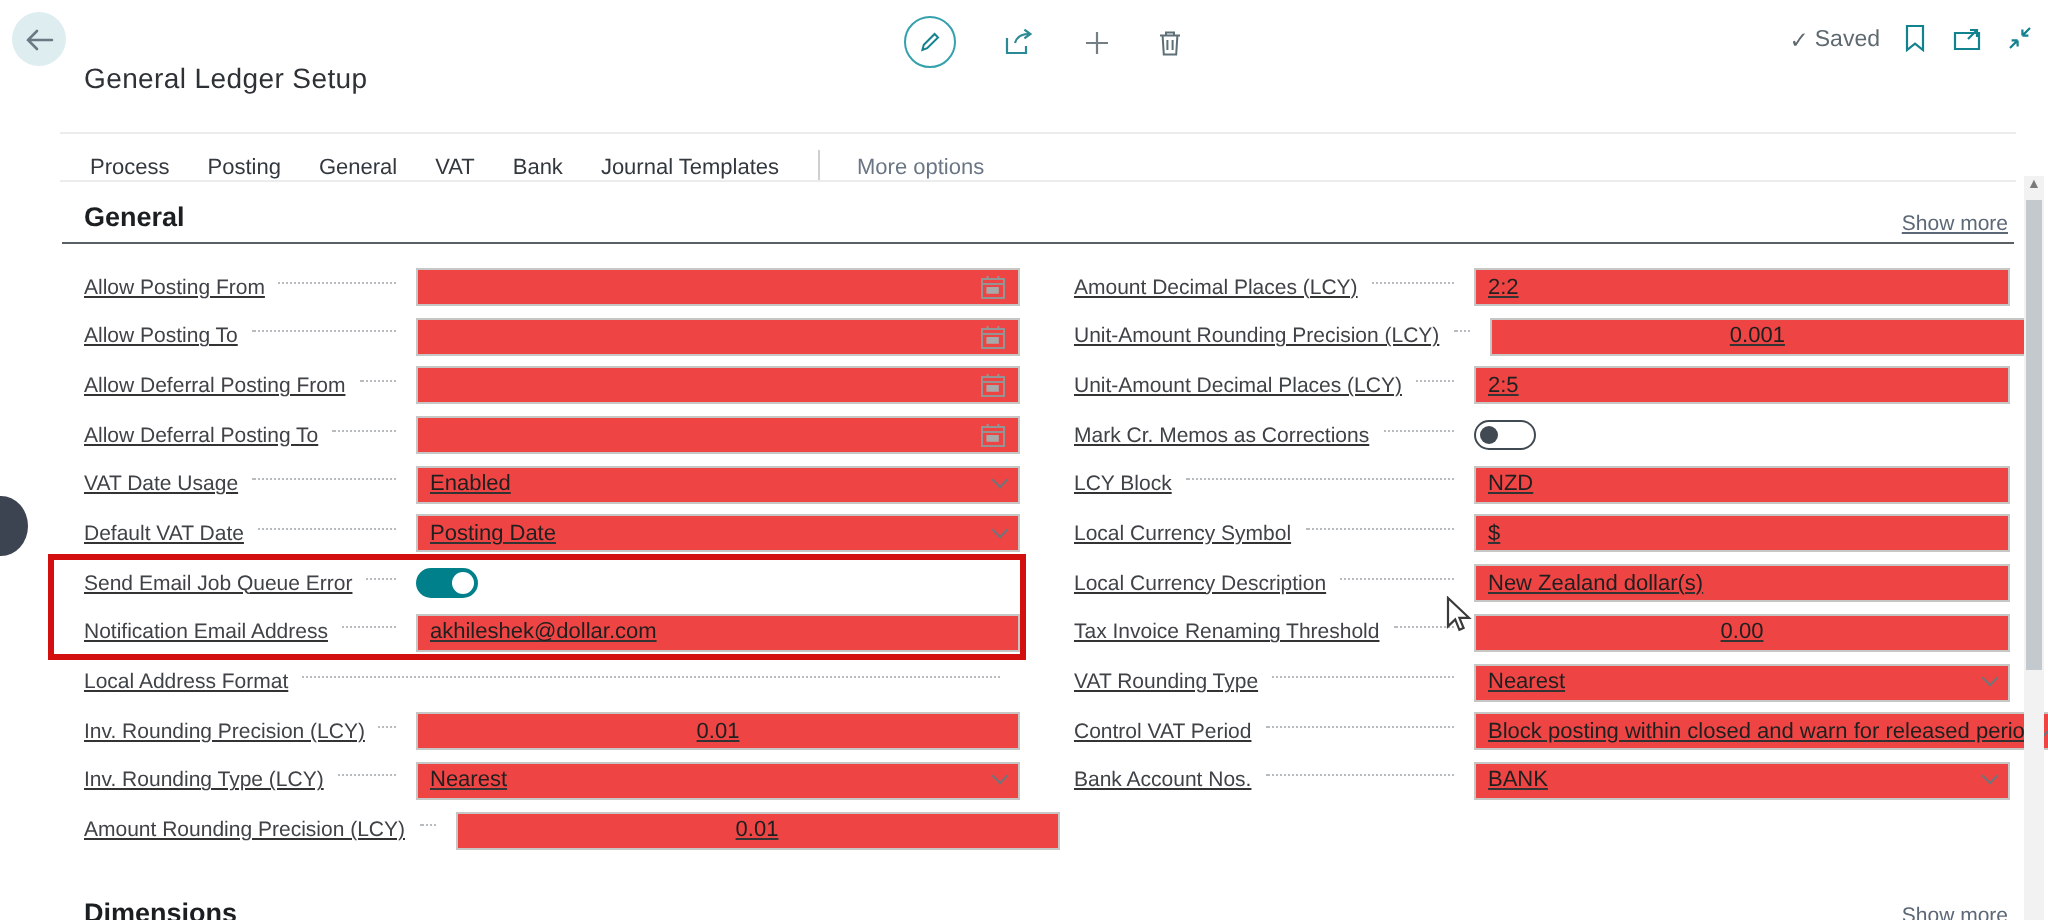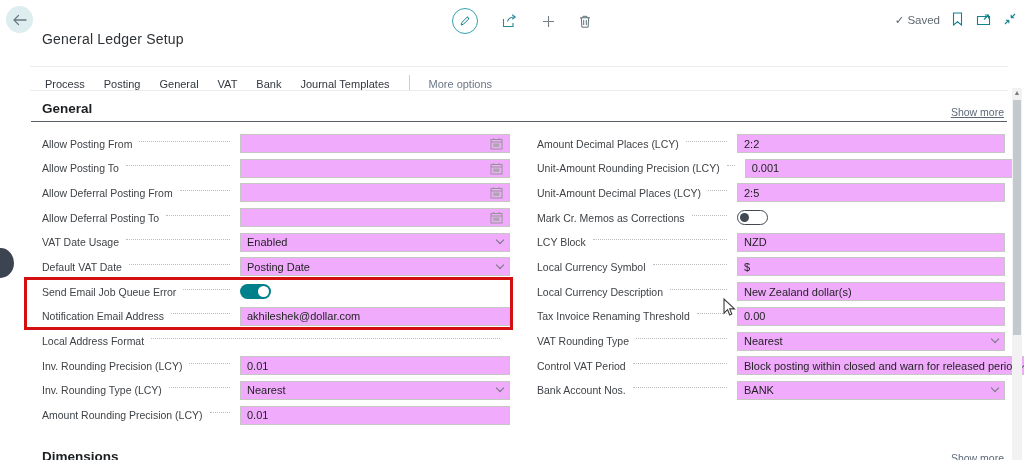--- a/index.html
+++ b/index.html
@@ -44,34 +44,34 @@
     font-size: 11px; color: #32383e;
   }
   .menubar .mitem { cursor: pointer; white-space: nowrap; }
   .menubar .vsep { width: 1px; height: 15px; background: #cfcfcf; }
   .menubar .more { color: #6b7685; }
   
   .sec-head { position: absolute; font-size: 13.5px; font-weight: 700; color: #1c1f22; }
   .show-more { position: absolute; font-size: 10.5px; color: #5d6876; cursor: pointer; text-decoration: underline; }
   .sec-rule { position: absolute; left: 31px; right: 17px; height: 0; border-top: 1px solid #5a5f64; }
   
-  .col { position: absolute; top: 134px; }
+  .col { position: absolute; top: 134px; text-decoration: underline; }
   #col-left { left: 42px; width: 468px; }
   #col-right { left: 537px; width: 468px; }
   .frow { display: flex; align-items: center; height: 19px; margin-bottom: 5.7px; }
   .flabel { font-size: 10.5px; color: #3f4347; white-space: nowrap; }
   .leader { flex: 1 1 auto; min-width: 8px; border-bottom: 1px dotted #b9bcbe; margin: 0 10px 5px 7px; }
-  .ctl { width: 270px; flex: 0 0 auto; display: flex; align-items: center; height: 19px; }
+  .ctl { width: 302px; flex: 0 0 auto; display: flex; align-items: center; height: 19px; }
   #col-right .ctl { width: 268px; }
   .finput {
-    flex: 1; height: 19px; border: 1px solid #c6c6c4; background: #f0abfc;
+    flex: 1; height: 19px; border: 1px solid #c6c6c4; background: #ef4444;
     display: flex; align-items: center; padding: 0 6px; font-size: 11px; color: #1f1f1f;
   }
   .finput .fvalue { flex: 1; overflow: hidden; white-space: nowrap; }
-  .finput.number .fvalue { text-align: left; }
+  .finput.number .fvalue { text-align: center; }
   .chev {
     width: 6px; height: 6px; border-right: 1.3px solid #70757a; border-bottom: 1.3px solid #70757a;
     transform: rotate(45deg); margin-top: -4px; flex: 0 0 auto;
   }
   .calwrap { flex: 0 0 auto; display: flex; align-items: center; }
   .toggle { position: relative; width: 31px; height: 15px; border-radius: 8px; cursor: pointer; flex: 0 0 auto; }
   .toggle.on { background: #00808a; }
   .toggle.on .knob { position: absolute; right: 2px; top: 2px; width: 11px; height: 11px; border-radius: 50%; background: #fff; }
   .toggle.off { background: #fff; border: 1px solid #414a52; }
   .toggle.off .knob { position: absolute; left: 2px; top: 2px; width: 9px; height: 9px; border-radius: 50%; background: #414a52; }

